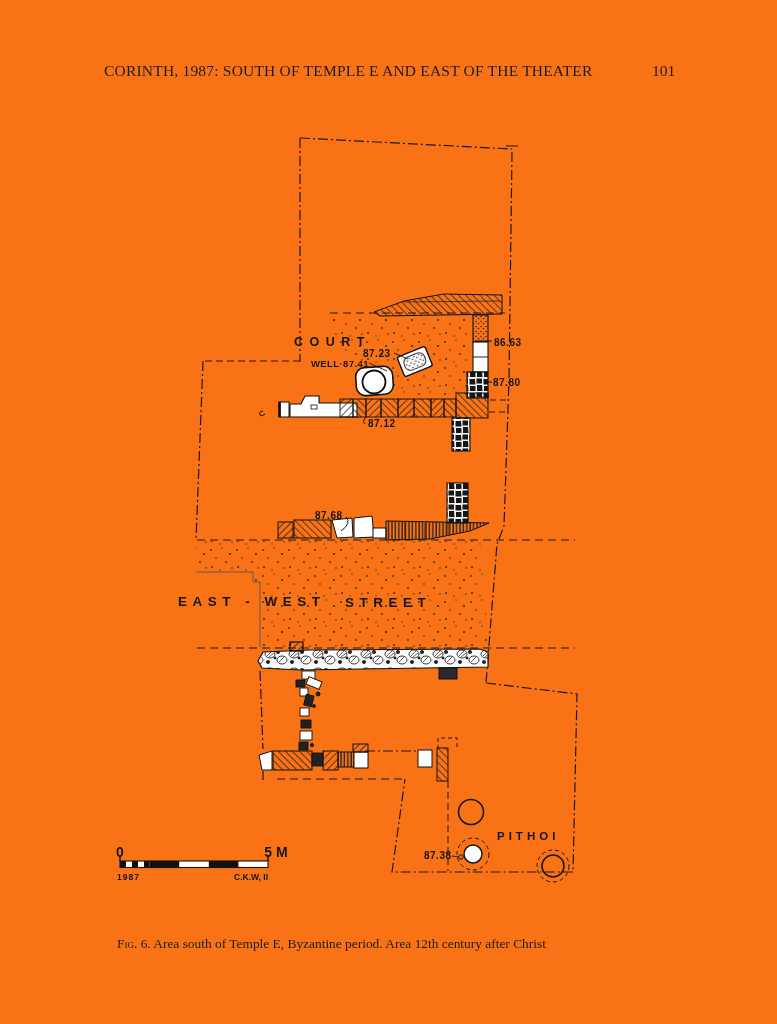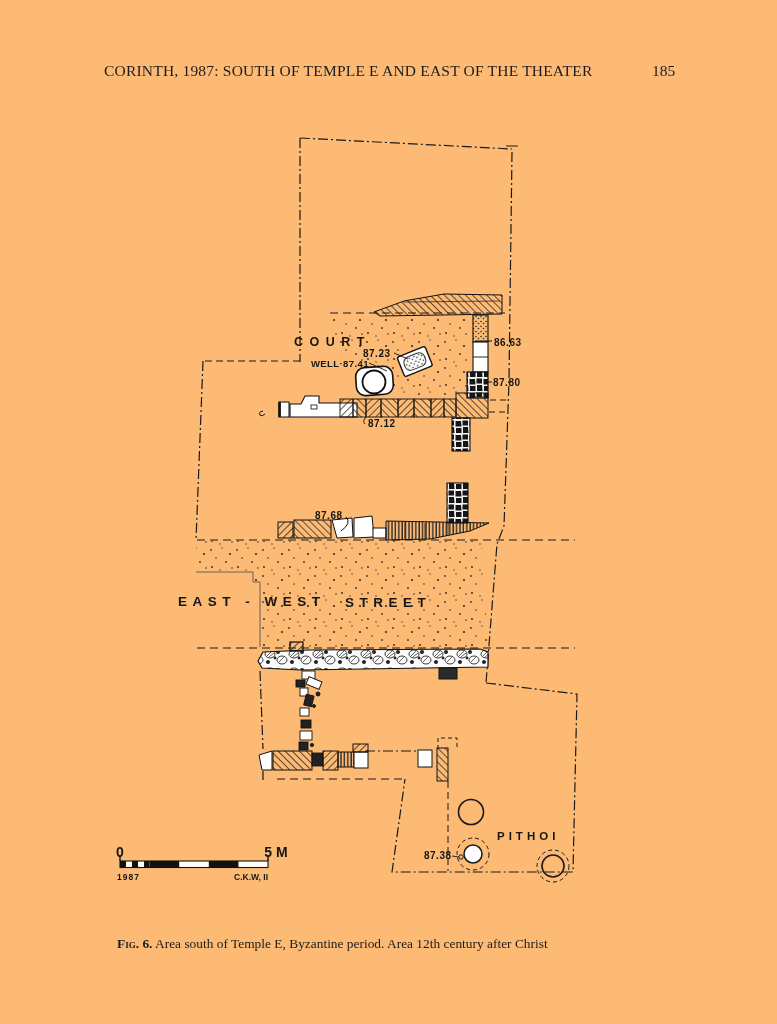--- a/index.html
+++ b/index.html
@@ -1,43 +1,43 @@
 <!DOCTYPE html>
 <html><head>
 <meta charset="utf-8">
 <style>
   html,body{margin:0;padding:0;}
   body{background:#e8e8e8;}
   .page{
-    position:relative;width:777px;height:1024px;background:#fdba74;
+    position:relative;width:777px;height:1024px;background:#f97316;
     margin:0 auto;overflow:hidden;
     font-family:"Liberation Serif",serif;color:#1c1c1c;
   }
   .header-title{
     position:absolute;top:62px;left:104px;width:520px;
     font-size:15.5px;letter-spacing:.2px;white-space:nowrap;
   }
   .page-number{
     position:absolute;top:62px;left:652px;font-size:15.5px;
   }
   .caption{
     position:absolute;top:936px;left:117px;width:560px;font-size:13.4px;
   }
-  .caption .figlbl{font-variant:small-caps;font-weight:bold;}
+  .caption .figlbl{font-variant:small-caps;}
   svg{position:absolute;top:0;left:0;}
   .lbl{font-family:"Liberation Sans",sans-serif;font-weight:700;fill:#161616;}
   .ink{stroke:#1a1a1a;fill:none;}
 </style>
 </head>
 <body>
 
 <div class="page">
 
   <div class="header-title">CORINTH, 1987: SOUTH OF TEMPLE E AND EAST OF THE THEATER</div>
-  <div class="page-number">185</div>
+  <div class="page-number">101</div>
 
   <svg width="777" height="1024" viewBox="0 0 777 1024">
     <defs>
       <pattern id="hatchA" width="5" height="5" patternUnits="userSpaceOnUse" patternTransform="rotate(45)">
         <line x1="0" y1="0" x2="0" y2="5" stroke="#222" stroke-width="1.5"></line>
       </pattern>
       <pattern id="hatchB" width="5" height="5" patternUnits="userSpaceOnUse" patternTransform="rotate(-45)">
         <line x1="0" y1="0" x2="0" y2="5" stroke="#222" stroke-width="1.5"></line>
       </pattern>
       <pattern id="vlines" width="3.4" height="6" patternUnits="userSpaceOnUse">

